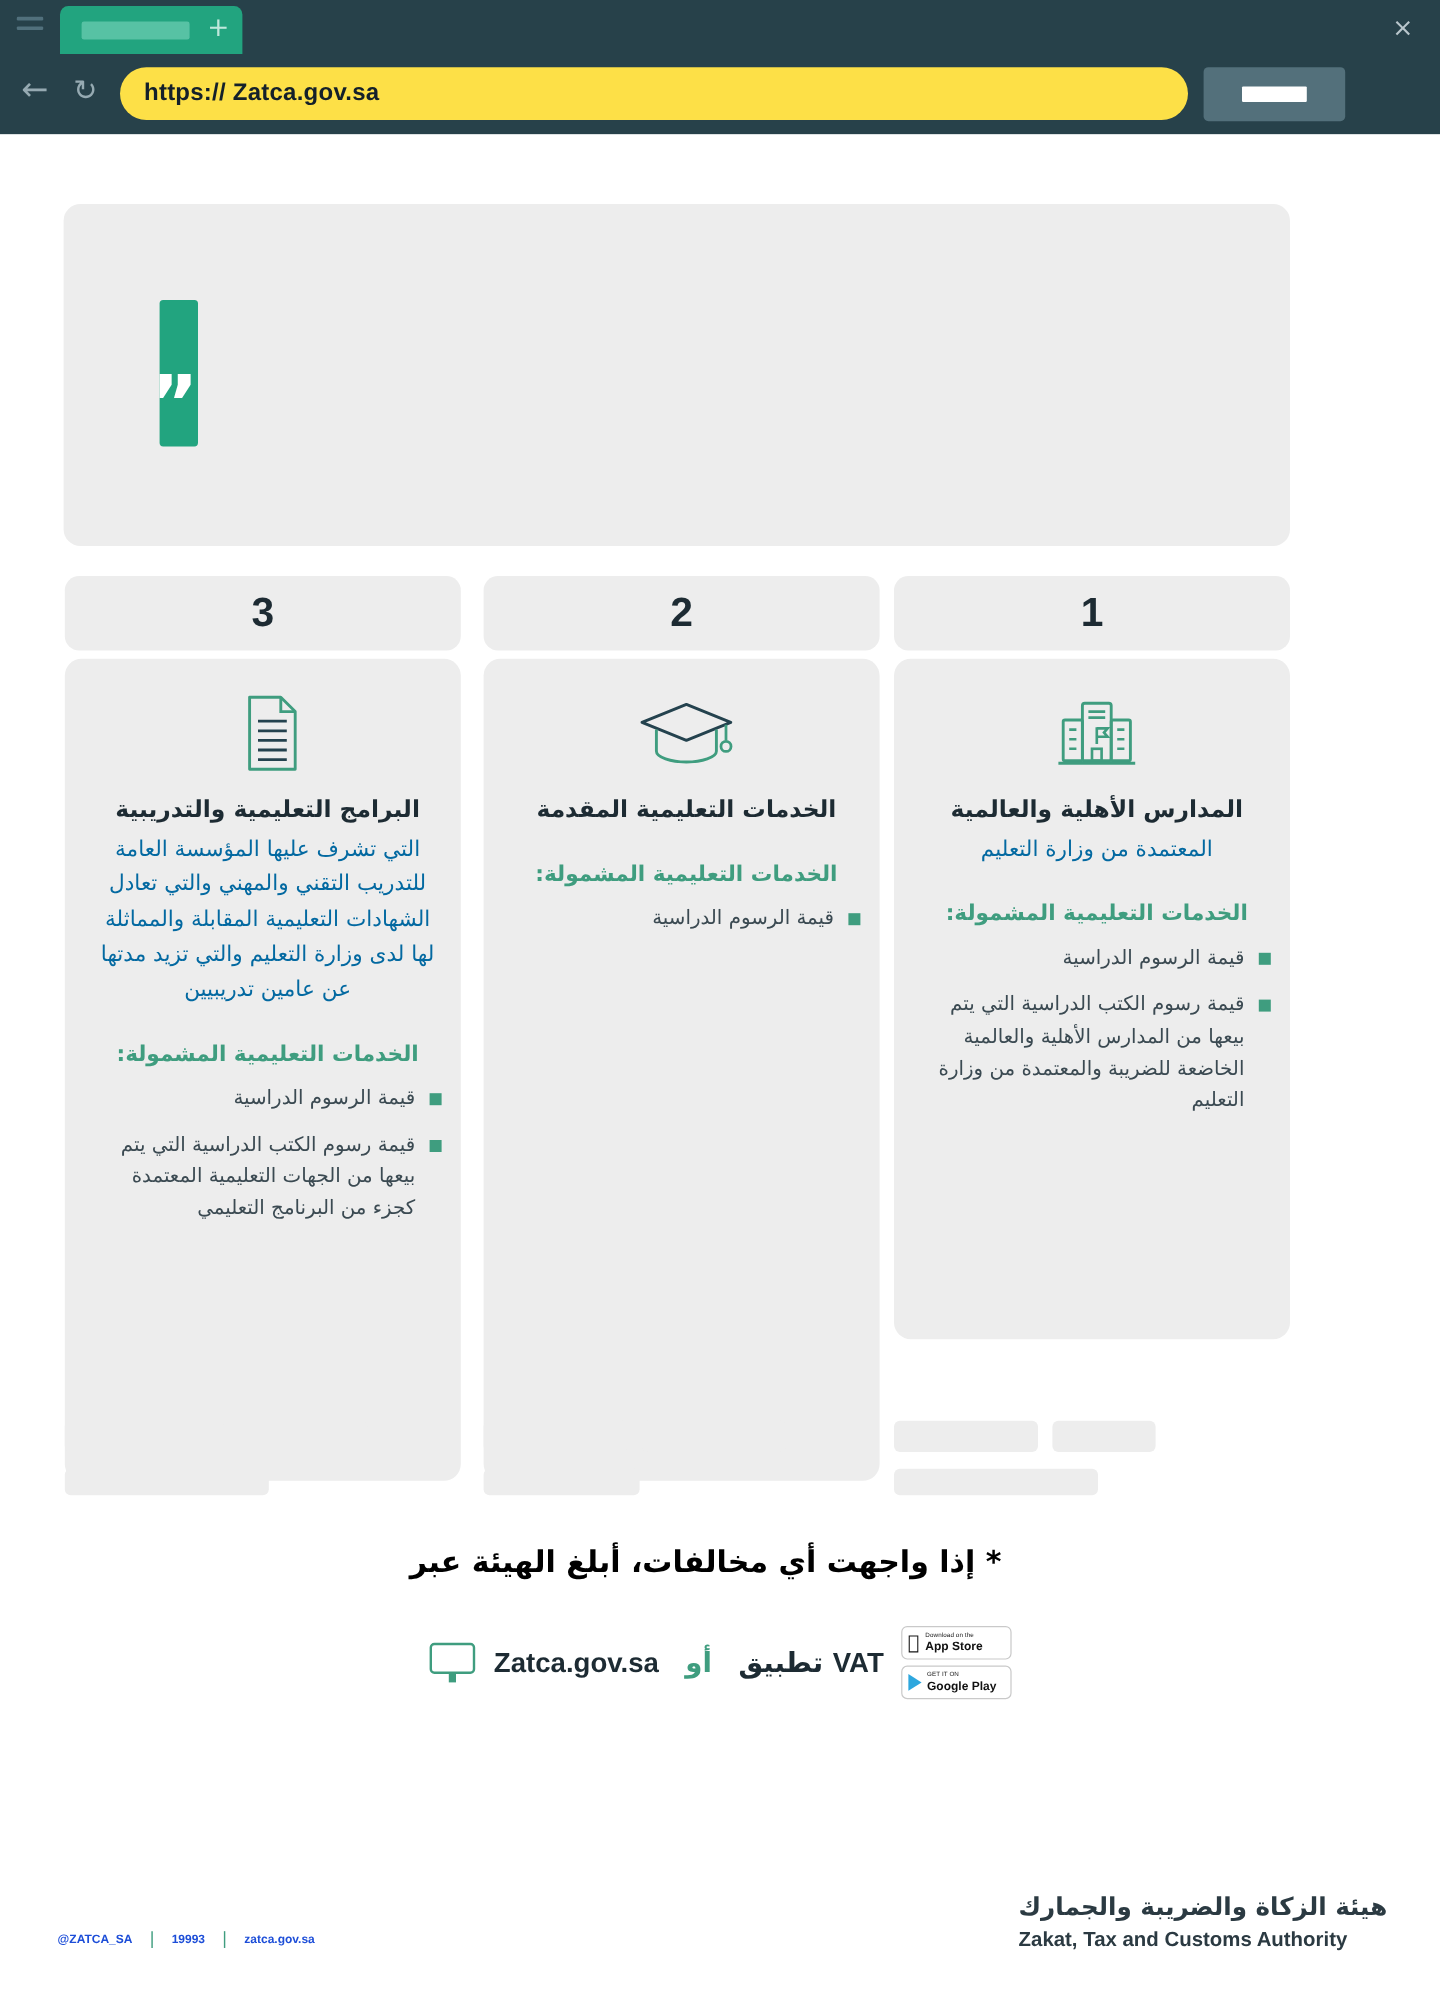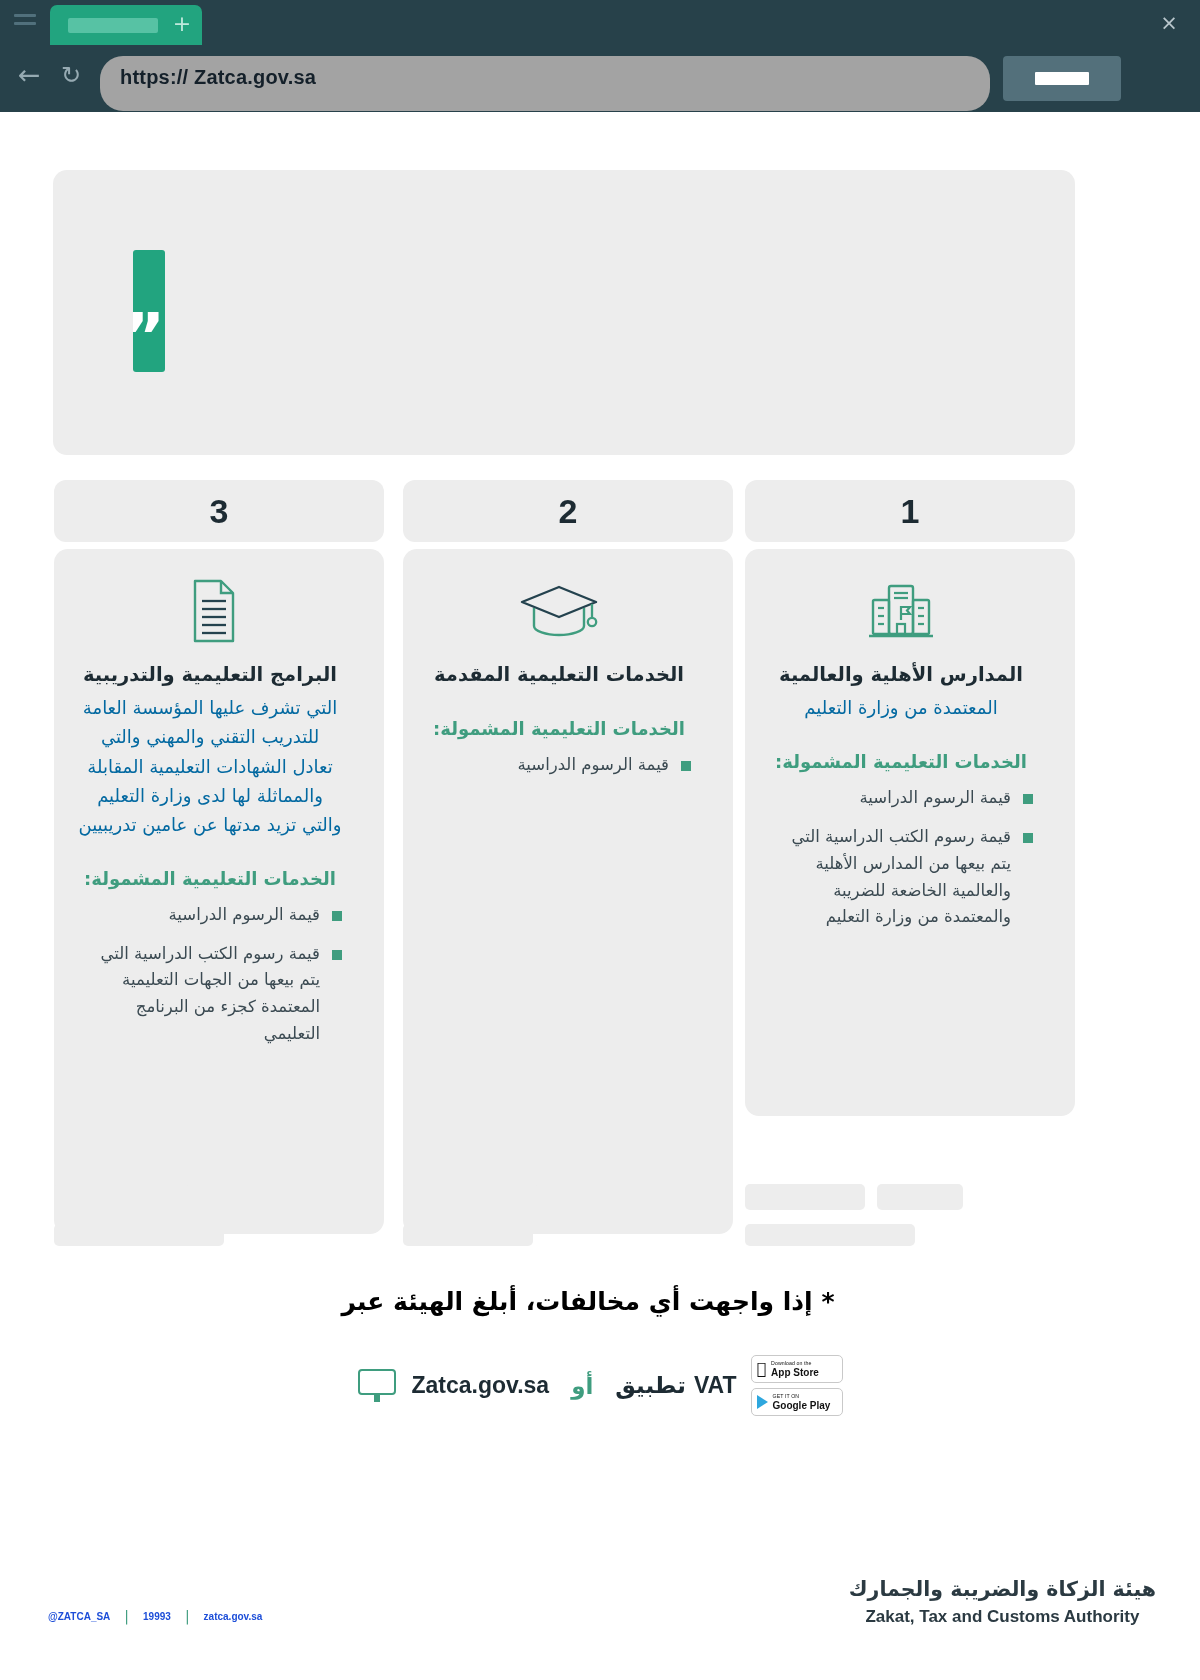--- a/index.html
+++ b/index.html
@@ -98,22 +98,22 @@
     left: 57px; top: 14px;
     width: 28px; height: 30px;
     color: #96aab2;
     font-size: 24px;
     line-height: 30px;
     text-align: center;
   }
   .url-bar {
     position: absolute;
     left: 100px; top: 10px;
-    width: 890px; height: 55px;
-    background: #a3a3a3;
+    width: 890px; height: 44px;
+    background: #fde047;
     border-radius: 23px;
     direction: ltr;
   }
   .url-text {
     position: absolute;
     left: 20px; top: 10px;
     font-size: 20px;
     color: #14202a;
     font-weight: 600;
     letter-spacing: 0.2px;
@@ -207,21 +207,21 @@
   .num-badge.n2 { left: 403px; }
   .num-badge.n3 { left: 54px; }
 
   
   .card {
     position: absolute;
     top: 437px;
     width: 330px;
     background: #ededed;
     border-radius: 14px;
-    padding: 26px 42px 30px 24px;
+    padding: 26px 16px 30px 24px;
     text-align: center;
   }
   .card.c1 { left: 745px; height: 567px; }
   .card.c2 { left: 403px; height: 685px; }
   .card.c3 { left: 54px; height: 685px; }
 
   .card-icon {
     height: 72px;
     display: flex;
     align-items: center;
@@ -406,21 +406,21 @@
     font-weight: 600;
     font-family: "Liberation Sans", sans-serif;
   }
   .footer-left .fl-sep {
     color: #3f9d7f;
     font-size: 14px;
   }
   .footer-right {
     position: absolute;
     right: 44px; top: 1463px;
-    text-align: center;
+    text-align: left;
   }
   .footer-right .ar {
     font-size: 20.5px;
     font-weight: 600;
     color: #2b3a42;
     line-height: 1.4;
   }
   .footer-right .en {
     font-size: 17px;
     font-weight: 600;

